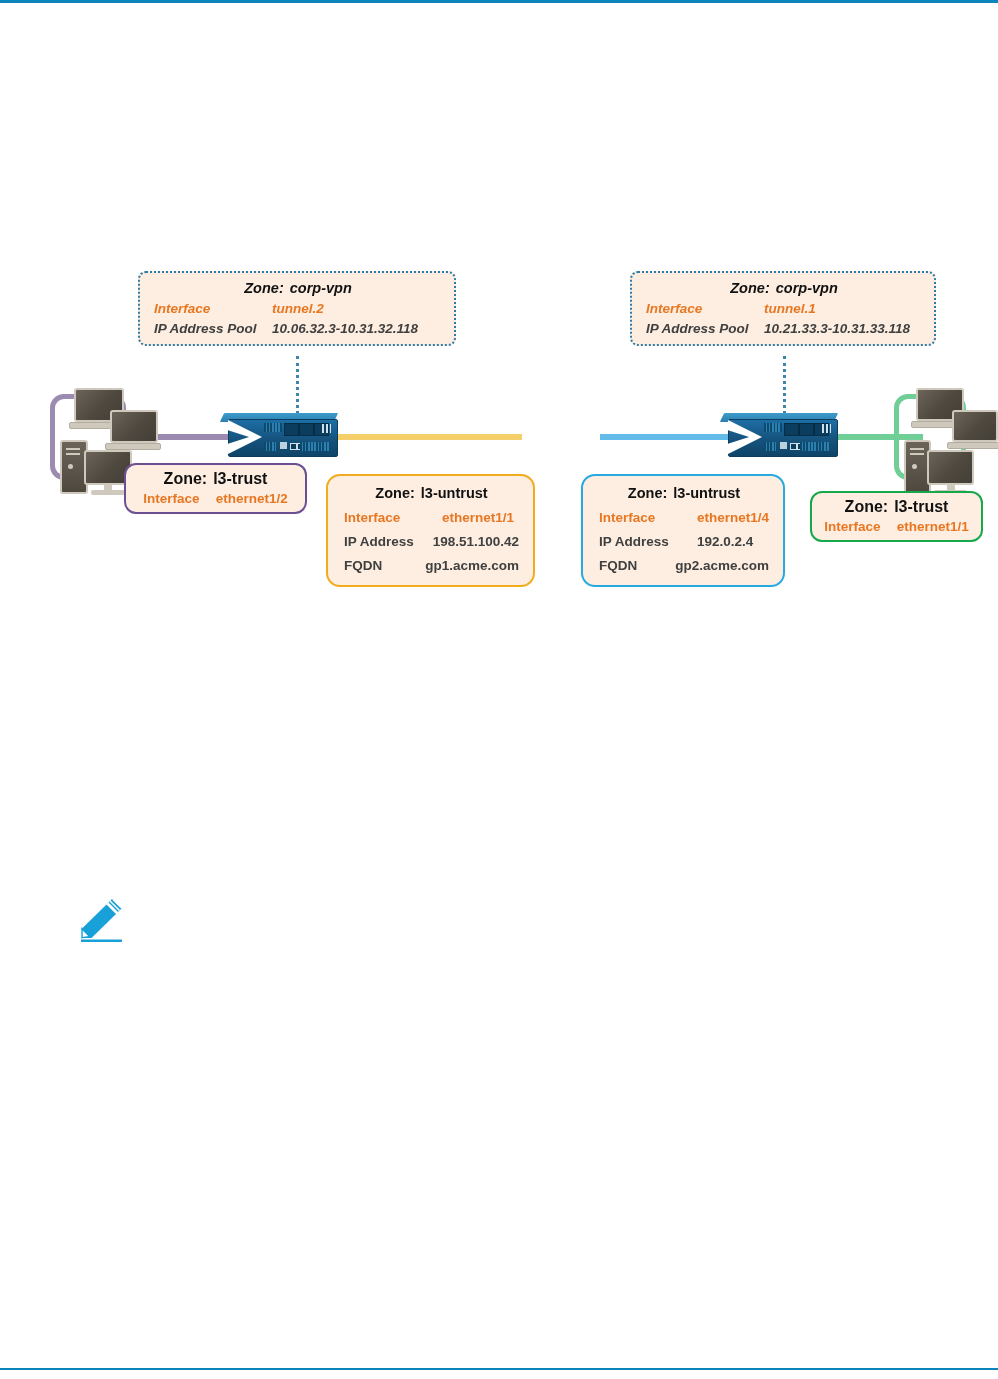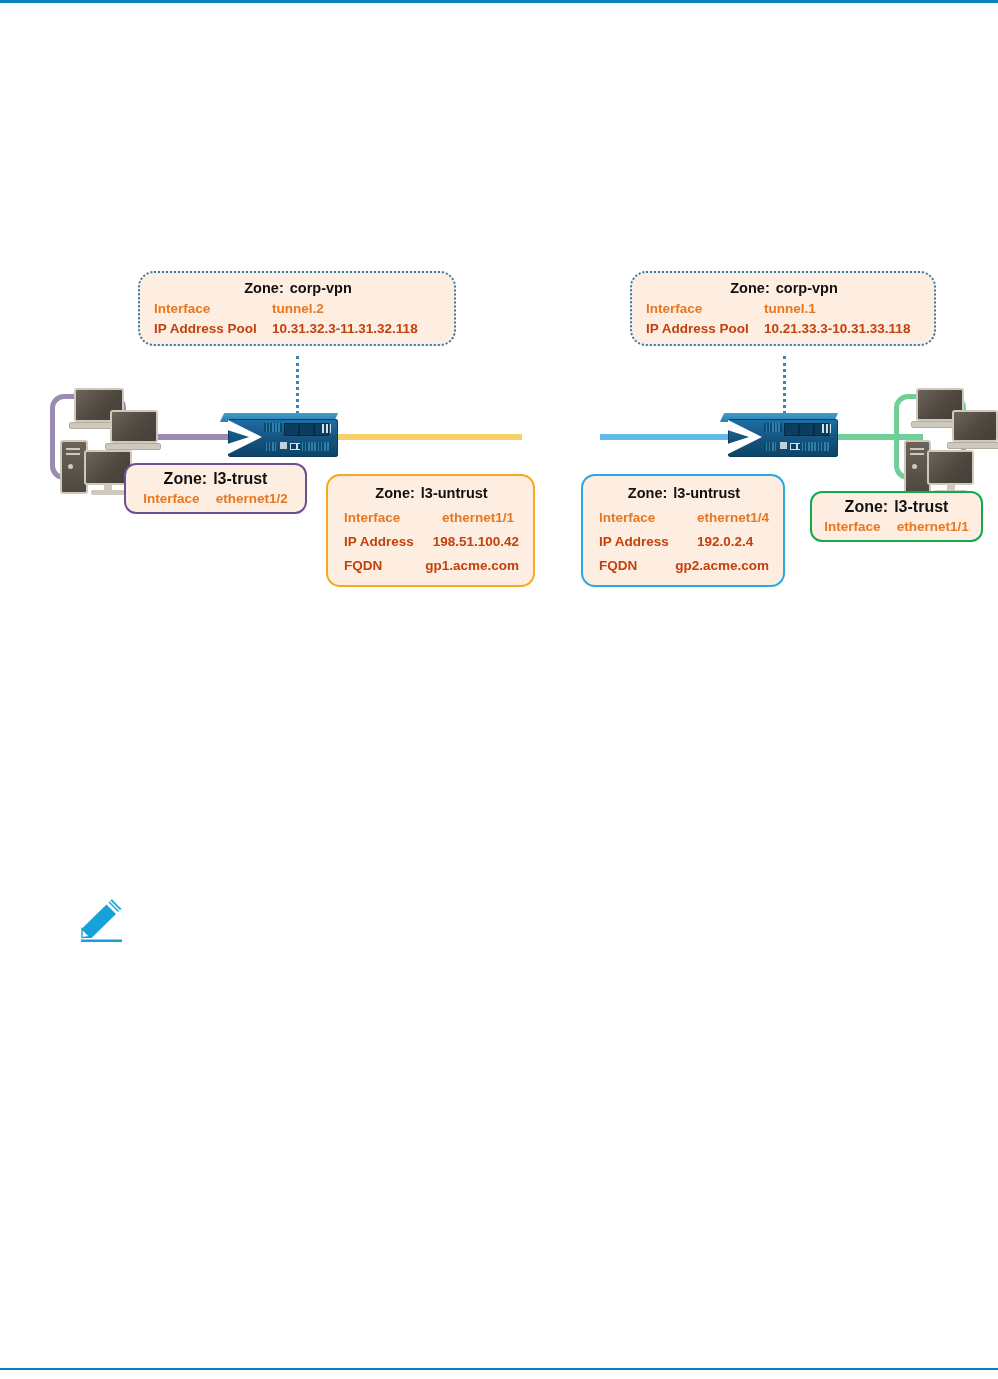--- a/index.html
+++ b/index.html
@@ -32,27 +32,28 @@
   }
   .zone-title .zval{margin-left:6px;}
   .row{
     display:flex;
     align-items:baseline;
     white-space:nowrap;
   }
   .row .lbl{font-size:13.5px;font-weight:bold;}
   .row .val{font-size:13.5px;font-weight:bold;}
   .orange{color:#e87722;}
-  .grey{color:#c2410c;}
+  .grey{color:#404040;}
 
   
   .vpn-box{
     border:2px dotted #2e7ca8;
-    border-radius:16px;
+    border-radius:8px;
     padding:7px 12px 8px 14px;
+    font-style:italic;
   }
   .vpn-box .zone-title{margin-bottom:5px;}
   .vpn-box .row{margin-top:5px;}
   .vpn-box .row .lbl{width:118px;display:inline-block;}
 
   
   .untrust-box{
     border-radius:14px;
     padding:9px 14px 12px 16px;
   }
@@ -274,21 +275,21 @@
   <div class="zone-card vpn-box" style="left:138px;top:271px;width:318px;">
     <div class="zone-title">
       <span>Zone:</span><span class="zval">corp-vpn</span>
     </div>
     <div class="row">
       <span class="lbl orange">Interface</span>
       <span class="val orange">tunnel.2</span>
     </div>
     <div class="row">
       <span class="lbl grey">IP Address Pool</span>
-      <span class="val grey">10.31.32.3-11.31.32.118</span>
+      <span class="val grey">10.06.32.3-10.31.32.118</span>
     </div>
   </div>
 
   <div class="zone-card vpn-box" style="left:630px;top:271px;width:306px;">
     <div class="zone-title">
       <span>Zone:</span><span class="zval">corp-vpn</span>
     </div>
     <div class="row">
       <span class="lbl orange">Interface</span>
       <span class="val orange">tunnel.1</span>

